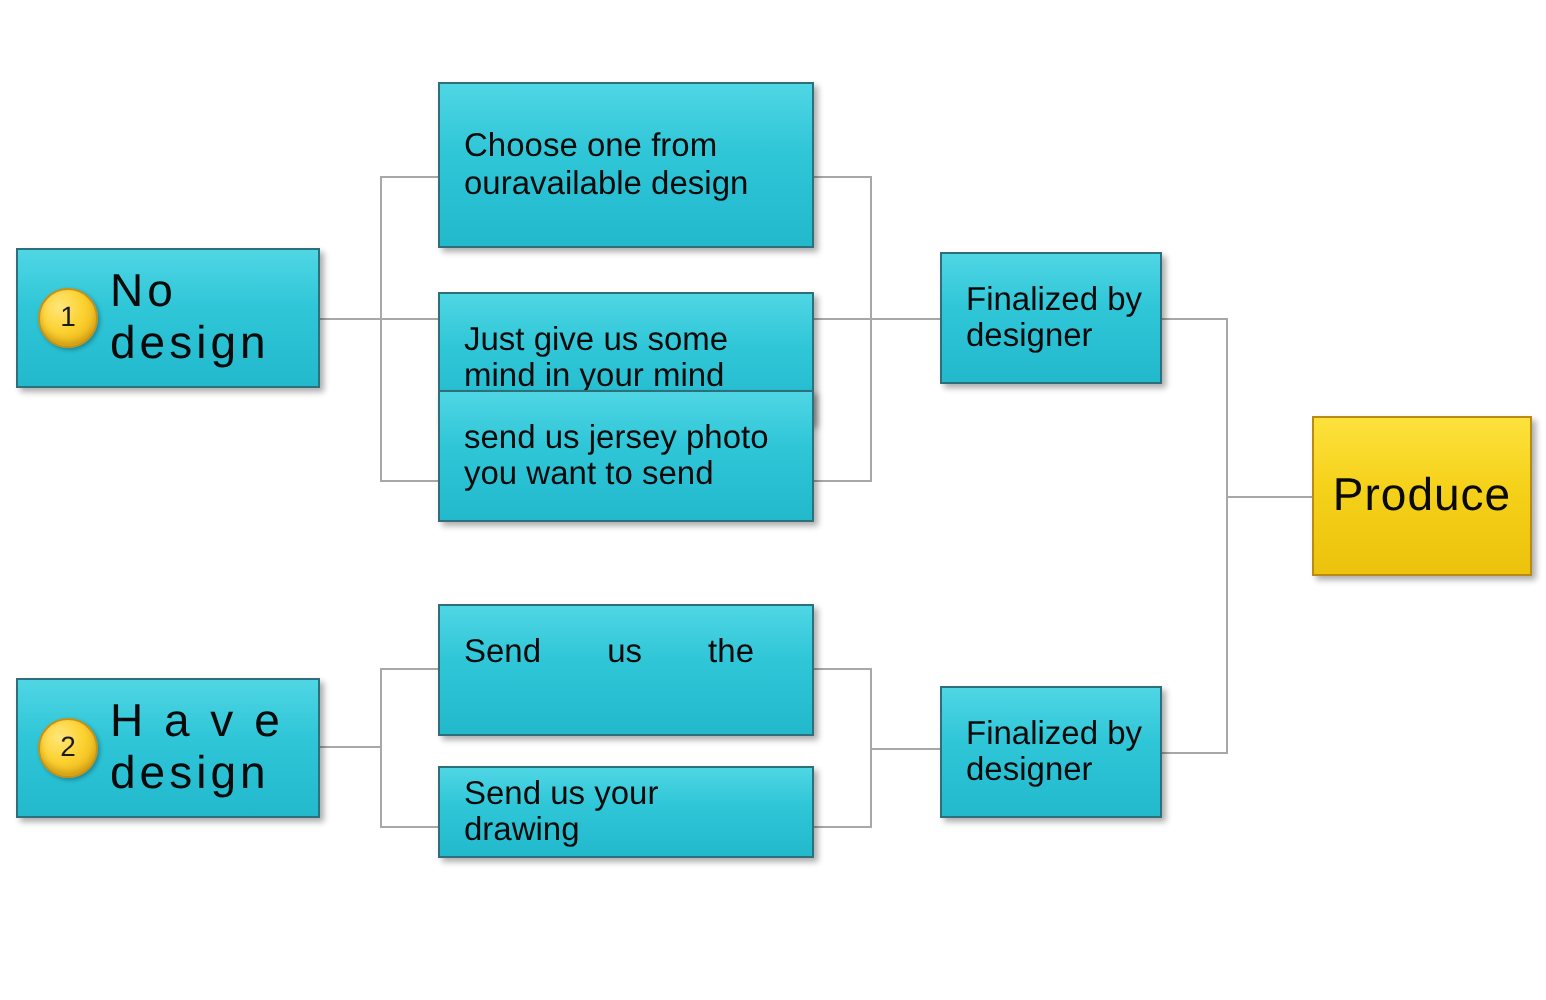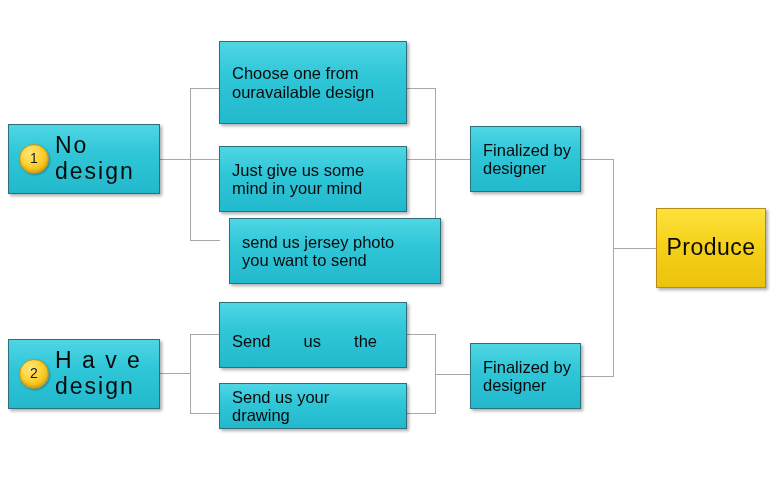--- a/index.html
+++ b/index.html
@@ -100,21 +100,21 @@
   }
 
   
   .node.step {
     font-size: 16.5px;
     padding-left: 12px;
     padding-right: 8px;
   }
   .node.step.justify {
     display: block;
-    padding-top: 29px;
+    padding-top: 14px;
   }
   .node.step.justify .ln1 {
     text-align: justify;
     text-align-last: justify;
     width: 145px;
   }
 
   .node.terminal {
     font-size: 23px;
     justify-content: center;
@@ -182,21 +182,21 @@
     </span>
   </div>
 
   <div class="node cyan step" style="left:219px; top:126px; width:188px; height:66px;margin-top:20px;">
     <span>
       <span class="txt">Just give us some</span>
       <span class="txt">mind in your mind</span>
     </span>
   </div>
 
-  <div class="node cyan step" style="left:219px; top:218px; width:212px; height:66px;margin-left:10px;">
+  <div class="node cyan step" style="left:219px; top:195px; width:188px; height:66px;">
     <span>
       <span class="txt">send us jersey photo</span>
       <span class="txt">you want to send</span>
     </span>
   </div>
 
   <div class="node cyan step" style="left:470px; top:126px; width:111px; height:66px;">
     <span>
       <span class="txt">Finalized by</span>
       <span class="txt">designer</span>

